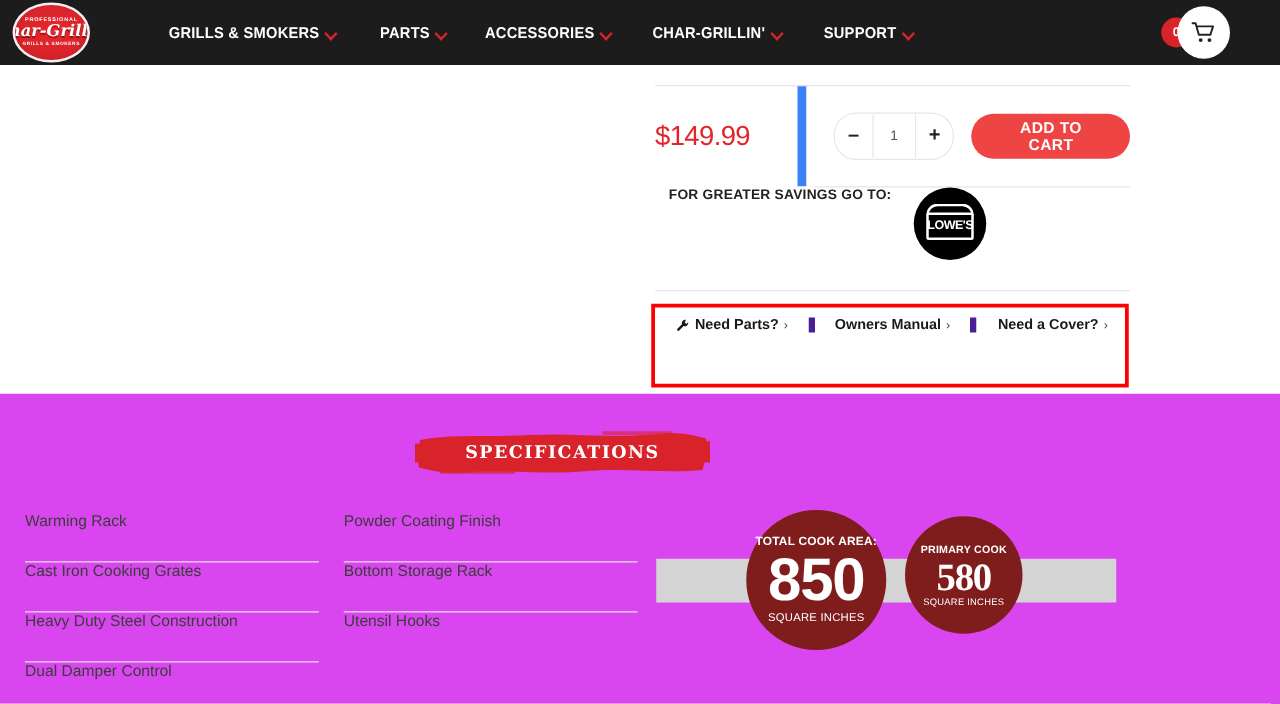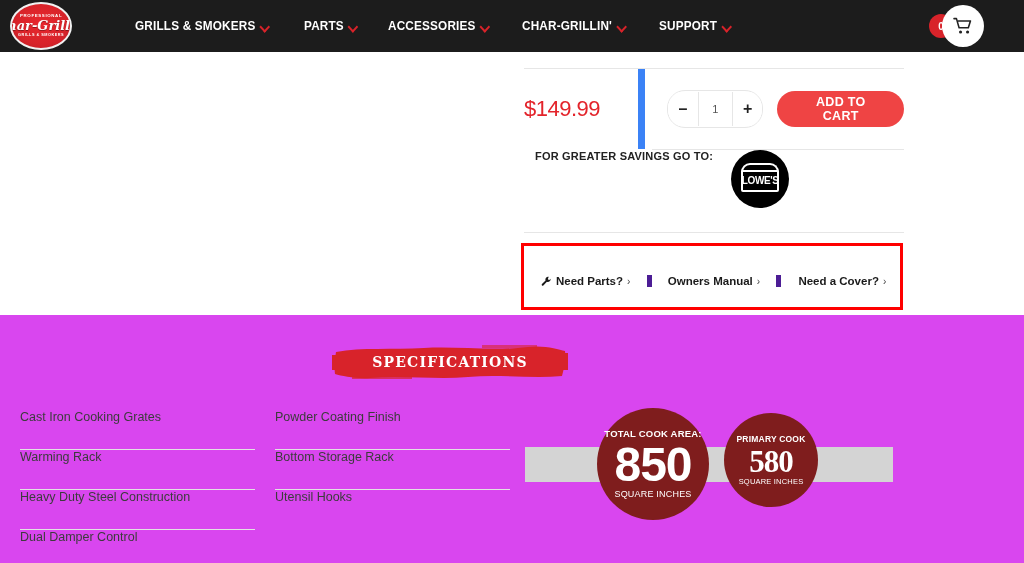--- a/index.html
+++ b/index.html
@@ -115,21 +115,21 @@
     border-radius:2px;position:relative;margin-top:4px;
   }
   .lowes-box::before{
     content:"";position:absolute;left:-2px;top:-9px;width:38px;height:9px;
     border-top:2px solid #fff;border-left:2px solid #fff;border-right:2px solid #fff;
     border-radius:14px 14px 0 0;box-sizing:border-box;
   }
   .lowes-txt{color:#fff;font-size:10px;font-weight:bold;letter-spacing:-.4px;line-height:1;}
 
   .links-row{
-    position:relative;display:flex;align-items:flex-end;height:54px;
+    position:relative;display:flex;align-items:center;height:54px;
     border-top:1px solid #e6e6e6;
   }
   .link-cell{
     flex:1;display:flex;align-items:center;justify-content:center;gap:4px;
     font-size:11.5px;font-weight:bold;color:#1a1a1a;cursor:pointer;white-space:nowrap;
   }
   .link-cell + .link-cell{border-left:5px solid #4c1d95;}
   .arrow{font-size:10px;color:#444;font-weight:normal;}
   .redbox{
     position:absolute;left:521px;top:243px;width:382px;height:67px;
@@ -282,24 +282,24 @@
         <rect x="231" y="10" width="5" height="17" fill="#d8232a"></rect>
         <rect x="20" y="33" width="60" height="3" fill="#d8232a" opacity=".7"></rect>
         <rect x="150" y="2" width="55" height="3" fill="#d8232a" opacity=".6"></rect>
       </svg>
       <div class="spec-banner-txt">SPECIFICATIONS</div>
     </div>
 
     <div class="spec-cols">
       <div class="spec-col">
         <div class="spec-item">
+          <span class="lbl">Warming Rack</span>
+        </div>
+        <div class="spec-item">
           <span class="lbl">Cast Iron Cooking Grates</span>
-        </div>
-        <div class="spec-item">
-          <span class="lbl">Warming Rack</span>
         </div>
         <div class="spec-item">
           <span class="lbl">Heavy Duty Steel Construction</span>
         </div>
         <div class="spec-item">
           <span class="lbl">Dual Damper Control</span>
         </div>
       </div>
       <div class="spec-col">
         <div class="spec-item">

